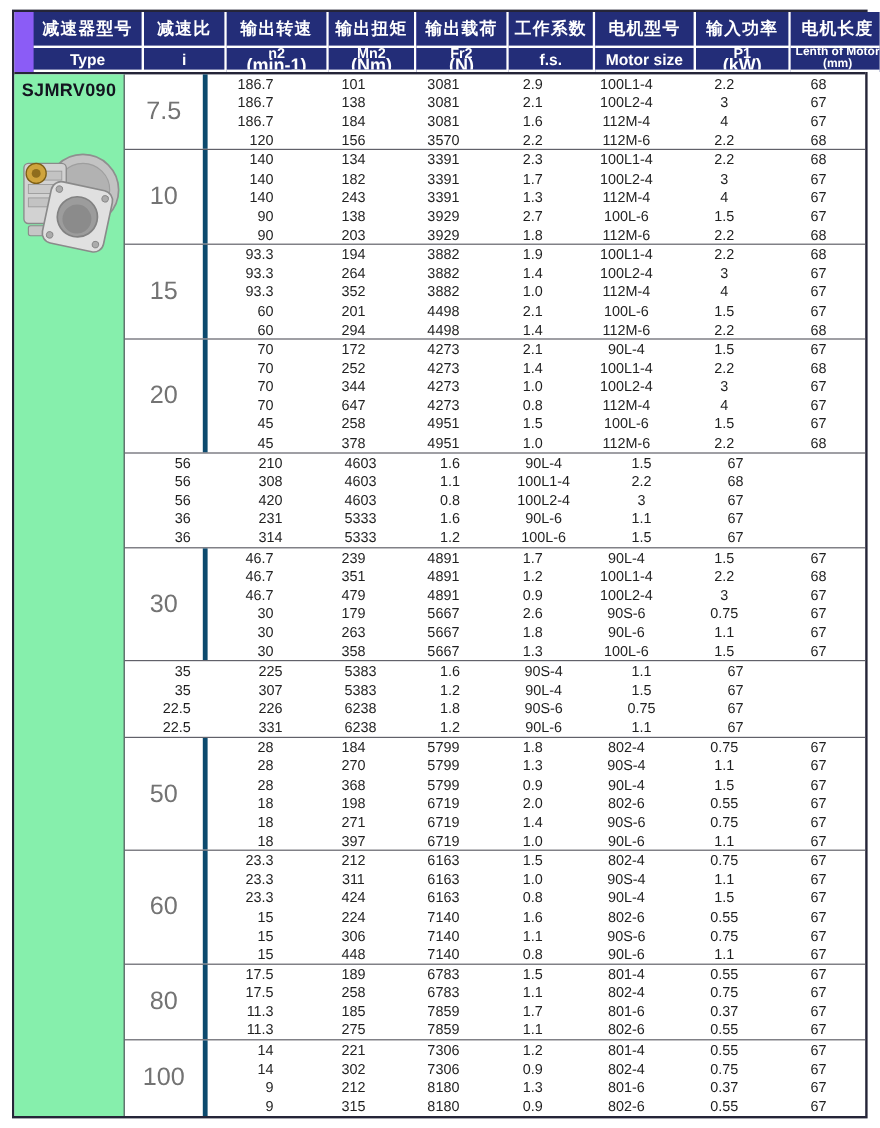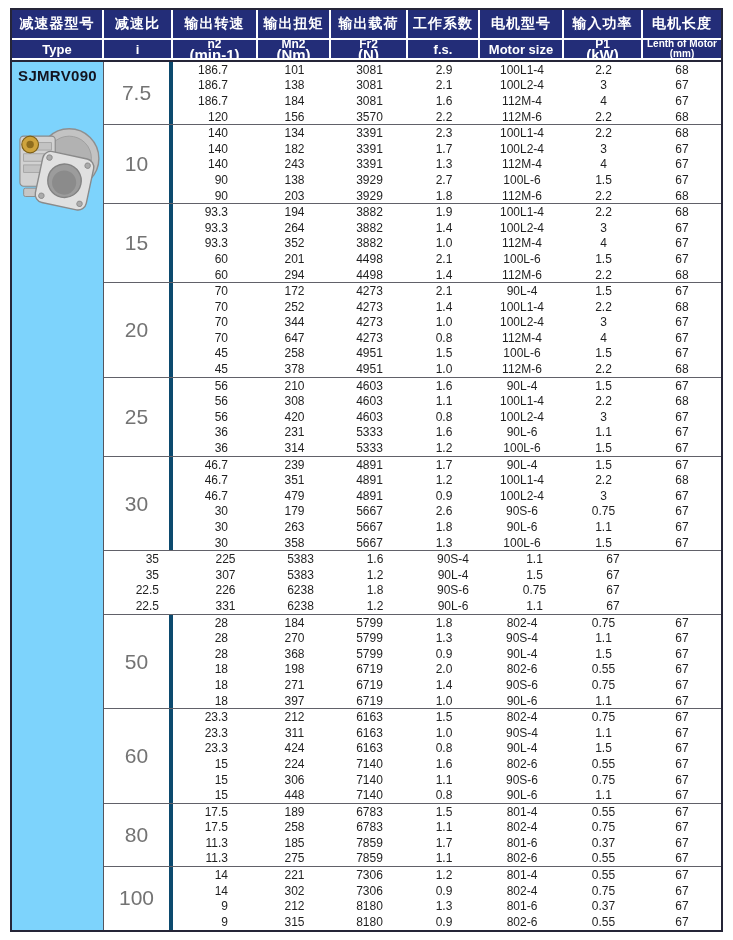--- a/index.html
+++ b/index.html
@@ -6,39 +6,39 @@
   body{
     width:733px;height:940px;background:#ffffff;position:relative;
     font-family:"Liberation Sans","DejaVu Sans",sans-serif;
     -webkit-font-smoothing:antialiased;
   }
   .sheet{
     position:absolute;left:10px;top:8px;width:713px;
     box-sizing:border-box;border:2px solid #252538;background:#fff;
   }
   
-  .hrow{display:grid;grid-template-columns:92px 69px 85px 73px 77px 72px 84px 79px 78px;background:#8b5cf6;}
+  .hrow{display:grid;grid-template-columns:92px 69px 85px 73px 77px 72px 84px 79px 78px;background:#8b5cf6;padding-left:16px;}
   .hcell{
     background:#232d78;color:#ffffff;box-sizing:border-box;
     display:flex;flex-direction:column;align-items:center;justify-content:center;
     border-right:2px solid #ffffff;border-bottom:2px solid #ffffff;
     font-weight:bold;text-align:center;overflow:hidden;
   }
   .hrow .hcell:last-child{border-right:none;}
   .hr1 .hcell{height:30px;font-size:14px;letter-spacing:1px;}
   .hr2 .hcell{height:20px;font-size:13px;}
   .hr2 .twoline{font-size:12px;line-height:11px;}
   .hr2 .twoline .sub{font-size:15px;line-height:10px;}
   .hr2 .tiny{font-size:10px;line-height:10px;}
   .hr2 .tiny .sub{font-size:10px;line-height:10px;}
   .sub:empty{display:none;}
   
   .tbody{display:grid;grid-template-columns:92px 617px;}
   .panel{
-    background:#7dd3fc;border-right:1px solid #55555e;box-sizing:border-box;
+    background:#86efac;border-right:1px solid #55555e;box-sizing:border-box;
     display:flex;flex-direction:column;align-items:center;
   }
   .model{margin-top:5px;font-weight:bold;font-size:15px;color:#13131f;letter-spacing:0.3px;}
   .gearimg{margin-top:28px;}
   .groups{display:flex;flex-direction:column;}
   .group{display:grid;grid-template-columns:69px 548px;border-top:1px solid #616169;}
   .group:first-child{border-top:none;}
   .ratio{
     display:flex;align-items:center;justify-content:center;
     font-size:21px;color:#737373;border-right:4px solid #0c4a6e;box-sizing:border-box;
@@ -325,21 +325,20 @@
               <div class="cell">378</div>
               <div class="cell">4951</div>
               <div class="cell">1.0</div>
               <div class="cell">112M-6</div>
               <div class="cell">2.2</div>
               <div class="cell">68</div>
             </div>
           </div>
         </div>
         <div class="group">
-          <div class="ratio">25</div>
           <div>
             <div class="drow">
               <div class="cell n2">56</div>
               <div class="cell">210</div>
               <div class="cell">4603</div>
               <div class="cell">1.6</div>
               <div class="cell">90L-4</div>
               <div class="cell">1.5</div>
               <div class="cell">67</div>
             </div>

